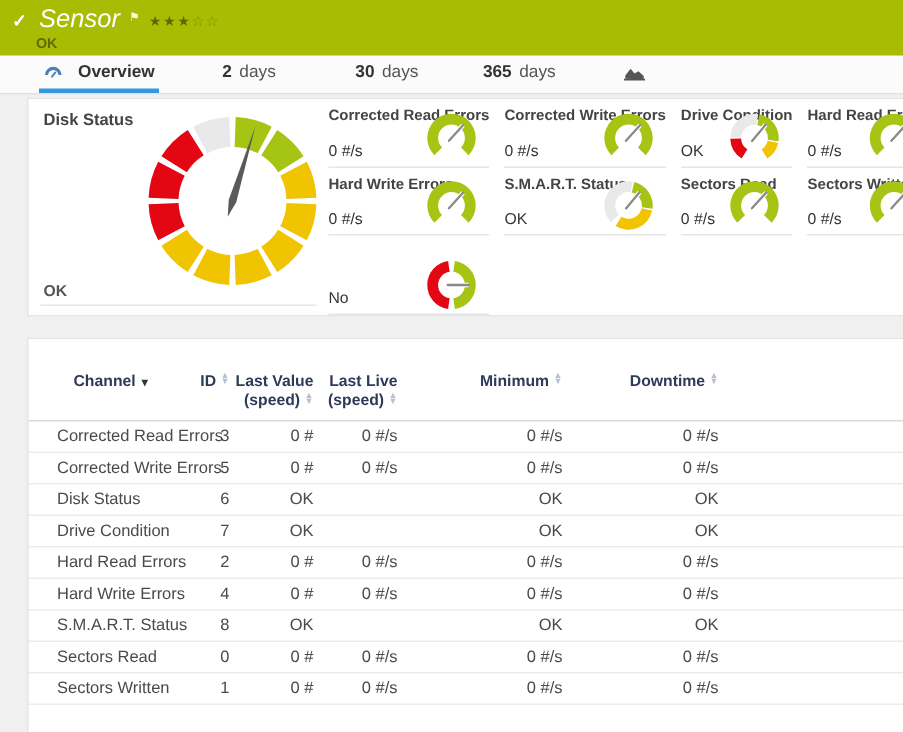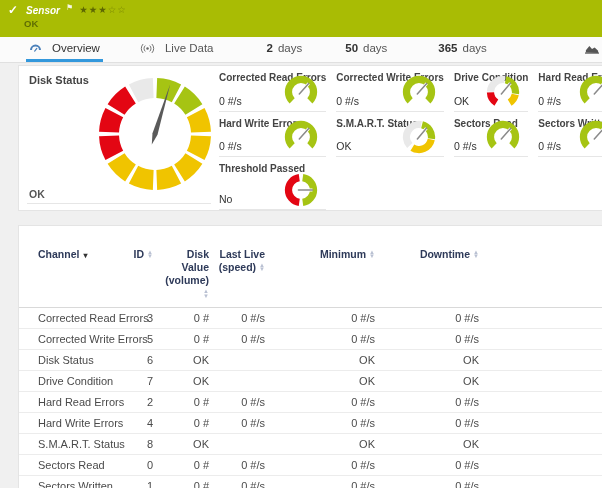--- a/index.html
+++ b/index.html
@@ -4,32 +4,32 @@
 <style>
   * { margin:0; padding:0; box-sizing:border-box; }
   html,body { width:602px; height:488px; overflow:hidden; }
   body { font-family:"Liberation Sans", sans-serif; background:#f0f0f0; }
   .app { width:602px; height:488px; position:relative; }
 
   
   .sensor-header { height:37px; background:#a9bc04; color:#fff; padding:3px 8px 0 8px; position:relative; }
   .hdr-line1 { display:flex; align-items:baseline; gap:6px; }
   .check { font-size:12px; font-weight:bold; margin-right:2px; }
-  .kind { font-style:italic; font-size:10px;font-weight:bold; }
+  .kind { font-style:italic; font-size:17px; }
   .title { font-weight:bold; font-size:13.5px; letter-spacing:.1px; }
   .flag { font-size:8px; vertical-align:super; position:relative; top:-4px; opacity:.9; cursor:pointer; }
   .stars { font-size:9.5px; letter-spacing:1px; color:rgba(0,0,0,.45); position:relative; top:-1px; cursor:pointer; }
   .stars .empty { color:rgba(0,0,0,.30); }
   .hdr-status { font-size:9.5px; font-weight:bold; color:rgba(30,40,0,.55); margin-left:16px; margin-top:1px; }
 
   
   .tabs { height:26px; background:#fbfbfb; border-bottom:1px solid #e0e0e0; display:flex; align-items:stretch; font-size:11.5px; color:#555; }
   .tab { display:inline-flex; align-items:center; gap:5px; padding:0 3px; cursor:pointer; border-bottom:3px solid transparent; white-space:nowrap; }
   .tab .num { font-weight:bold; color:#333; }
-  .tab.active { border-bottom-color:#3398dc; color:#333; font-weight:normal; }
+  .tab.active { border-bottom-color:#3398dc; color:#333; font-weight:bold; }
   .tab:nth-child(1){ margin-left:26px; }
   .tab:nth-child(2){ margin-left:34px; }
   .tab:nth-child(3){ margin-left:42px; }
   .tab:nth-child(4){ margin-left:32px; }
   .tab:nth-child(5){ margin-left:40px; }
   .tab:nth-child(6){ margin-left:92px; }
   .tab:nth-child(7){ margin-left:50px; }
   .tab .ticon { display:inline-flex; align-items:center; }
 
   
@@ -44,21 +44,21 @@
   .tile { position:relative; border-bottom:1px solid #e6e6e6; margin-right:10px; cursor:pointer; }
   .tile-label { font-size:10px; font-weight:bold; color:#444; padding-top:6px; white-space:nowrap; overflow:hidden; }
   .tile-gauge { position:absolute; right:8px; bottom:2px; }
   .tile-value { position:absolute; left:0; bottom:4px; font-size:10.5px; color:#333; }
 
   
   .table-panel { margin-top:14px; min-height:266px; padding-top:16px; }
   table { width:100%; border-collapse:collapse; font-size:11px; table-layout:fixed; }
   th, td { padding:4px 2px; color:#4a4a4a; }
   thead th { color:#2e3a59; font-weight:bold; text-align:right; vertical-align:top; padding-top:6px; padding-bottom:6px; font-size:10.5px; line-height:1.25; cursor:pointer; }
-  thead th.col-channel { text-align:left; padding-left:19px; }
+  thead th.col-channel { text-align:left; padding-left:30px; }
   thead tr { border-bottom:1px solid #d9d9d9; }
   tbody tr { border-bottom:1px solid #ececec; cursor:pointer; }
   tbody td { text-align:right; height:19px; white-space:nowrap; }
   tbody td.col-channel { text-align:left; padding-left:19px; }
   .sorticons { display:inline-flex; flex-direction:column; font-size:6px; line-height:4.5px; color:#b9c0d2; margin-left:3px; vertical-align:middle; position:relative; top:-1px; }
   .sortactive { font-size:8px; color:#333; margin-left:4px; }
 </style>
 </head>
 <body>
 
@@ -79,37 +79,27 @@
         <span class="ticon">
           <svg width="13" height="11" viewBox="0 0 16 14">
             <path d="M8 2a7 7 0 0 0-7 7h2.6a4.4 4.4 0 0 1 8.8 0H15a7 7 0 0 0-7-7z" fill="#4b80ba"></path>
             <rect x="7.2" y="5.5" width="1.6" height="6" rx=".8" fill="#4b80ba" transform="rotate(38 8 9)"></rect>
           </svg>
         </span>
         <span class="num"></span>
         <span class="lbl">Overview</span>
       </div>
       <div class="tab">
-        <span class="ticon">
-          <svg width="15" height="11" viewBox="0 0 18 12">
-            <circle cx="9" cy="6" r="1.5" fill="#666"></circle>
-            <path d="M6 2.8a4.4 4.4 0 0 0 0 6.4M12 2.8a4.4 4.4 0 0 1 0 6.4M3.4 1a7.2 7.2 0 0 0 0 10M14.6 1a7.2 7.2 0 0 1 0 10" stroke="#666" fill="none" stroke-width="1.1" stroke-linecap="round"></path>
-          </svg>
-        </span>
-        <span class="num"></span>
-        <span class="lbl">Live Data</span>
-      </div>
-      <div class="tab">
         <span class="ticon"></span>
         <span class="num">2</span>
         <span class="lbl">days</span>
       </div>
       <div class="tab">
         <span class="ticon"></span>
-        <span class="num">50</span>
+        <span class="num">30</span>
         <span class="lbl">days</span>
       </div>
       <div class="tab">
         <span class="ticon"></span>
         <span class="num">365</span>
         <span class="lbl">days</span>
       </div>
       <div class="tab">
         <span class="ticon">
           <svg width="14" height="11" viewBox="0 0 16 12">
@@ -213,21 +203,20 @@
         <div class="tile">
     <div class="tile-label">Sectors Written</div>
     <svg class="tile-gauge" width="34" height="34" viewBox="0 0 40 40">
             <path d="M6.564971157455593 33.4350288425444 A19 19 0 1 1 33.435028842544405 33.4350288425444 L27.42462120245875 27.42462120245875 A10.5 10.5 0 1 0 12.57537879754125 27.42462120245875 Z" fill="#a6c413"></path>
             <line x1="17.992608180923426" y1="22.229434476432182" x2="29.033263185844586" y2="9.967544856055177" stroke="#fff" stroke-width="3.6"></line>
             <line x1="17.992608180923426" y1="22.229434476432182" x2="29.033263185844586" y2="9.967544856055177" stroke="#8a8a8a" stroke-width="1.8" stroke-linecap="round"></line>
           </svg>
     <div class="tile-value">0 #/s</div>
   </div>
         <div class="tile">
-    <div class="tile-label">Threshold Passed</div>
     <svg class="tile-gauge" width="34" height="34" viewBox="0 0 40 40">
             <path d="M17.355711081758766 38.815093306089835 A19 19 0 0 1 17.35571108175876 1.1849066939101647 L18.538682439919313 9.602185278213511 A10.5 10.5 0 0 0 18.538682439919317 30.39781472178649 Z" fill="#e30613"></path>
             <path d="M22.644288918241248 1.1849066939101647 A19 19 0 0 1 22.644288918241248 38.815093306089835 L21.46131756008069 30.39781472178649 A10.5 10.5 0 0 0 21.46131756008069 9.602185278213513 Z" fill="#a6c413"></path>
             <line x1="17" y1="20" x2="33.5" y2="20" stroke="#fff" stroke-width="3.6"></line>
             <line x1="17" y1="20" x2="33.5" y2="20" stroke="#8a8a8a" stroke-width="1.8" stroke-linecap="round"></line>
           </svg>
     <div class="tile-value">No</div>
   </div>
       </section>
 
@@ -239,21 +228,21 @@
             <col style="width:56px">
             <col style="width:56px">
             <col style="width:110px">
             <col style="width:104px">
             <col>
         </colgroup>
         <thead id="thead">
             <tr>
               <th class="col-channel"><span>Channel</span><span class="sortactive">▾</span></th>
               <th><span>ID</span><span class="sorticons">▲<br>▼</span></th>
-              <th><span>Disk Value (volume)</span><span class="sorticons">▲<br>▼</span></th>
+              <th><span>Last Value (speed)</span><span class="sorticons">▲<br>▼</span></th>
               <th><span>Last Live (speed)</span><span class="sorticons">▲<br>▼</span></th>
               <th><span>Minimum</span><span class="sorticons">▲<br>▼</span></th>
               <th><span>Downtime</span><span class="sorticons">▲<br>▼</span></th>
               <th></th>
             </tr>
           </thead>
         <tbody id="tbody">
             <tr>
               <td class="col-channel">Corrected Read Errors</td>
               <td>3</td>

